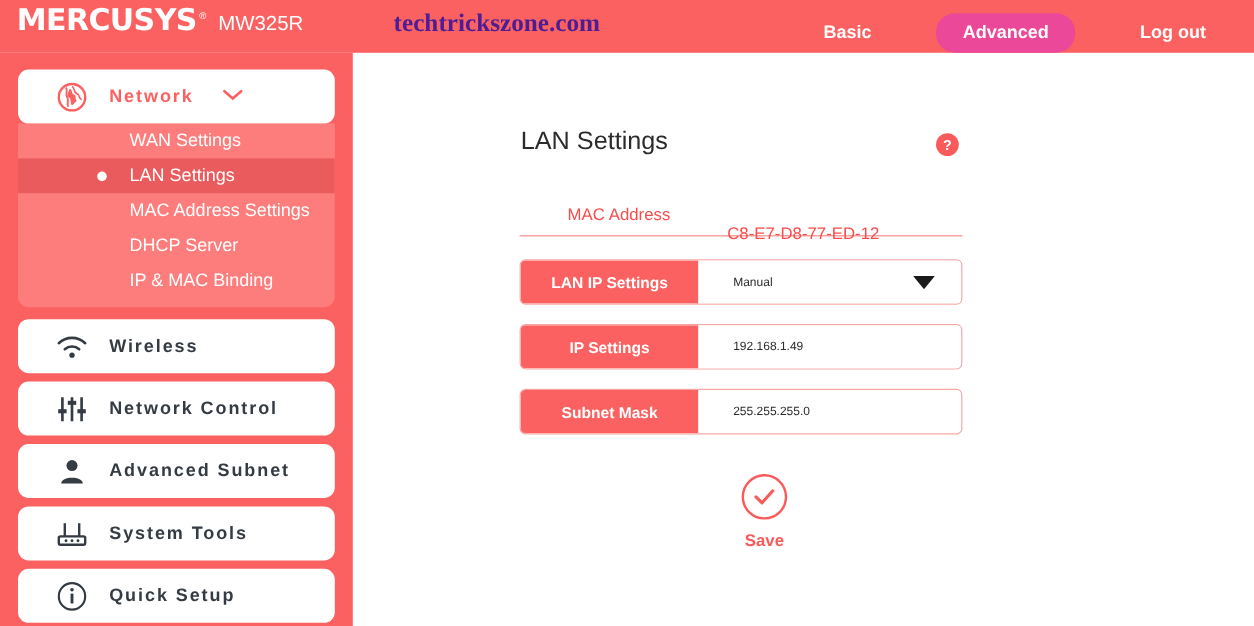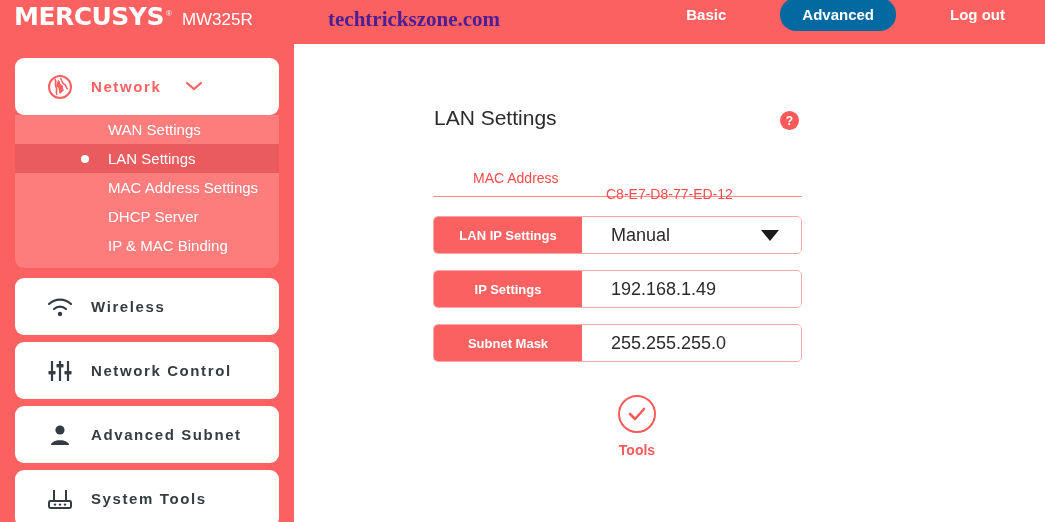--- a/index.html
+++ b/index.html
@@ -59,56 +59,56 @@
     position: absolute;
     left: 328px; top: 7px;
     font-family: "Liberation Serif", serif;
     font-weight: bold;
     font-size: 21px;
     color: #4c1d95;
   }
 
   .topnav {
     position: absolute;
-    right: 18px; top: 0;
+    right: 18px; top: 13px;
     height: 28px;
     display: flex;
     align-items: center;
     gap: 0px;
   }
   .topnav-item {
     color: #ffffff;
     font-size: 15px;
     font-weight: bold;
     padding: 8px 22px;
     border-radius: 16px;
     cursor: pointer;
     white-space: nowrap;
   }
   .topnav-item.active {
-    background: #0369a1;
+    background: #ec4899;
   }
   .topnav-sp-1 { margin-right: 32px; }
   .topnav-sp-2 { margin-right: 32px; }
 
   
   .sidebar {
     position: absolute;
     left: 0; top: 44px;
     width: 294px;
     height: 478px;
     background: #fb6160;
     padding: 14px 15px 0 15px;
     z-index: 3;
   }
 
   .nav-card {
     background: #ffffff;
     border-radius: 9px;
-    height: 57px;
+    height: 45px;
     display: flex;
     align-items: center;
     cursor: pointer;
     margin-bottom: 7px;
     position: relative;
   }
   .nav-card .nav-ico {
     position: absolute;
     left: 30px;
     width: 30px; height: 30px;
@@ -233,21 +233,21 @@
     align-items: center;
     justify-content: center;
     flex: 0 0 148px;
     text-align: center;
   }
   .form-row .fr-field {
     flex: 1;
     display: flex;
     align-items: center;
     padding-left: 29px;
-    font-size: 18px;
+    font-size: 10px;
     color: #2b2b2b;
     position: relative;
     background: #ffffff;
   }
   .caret {
     position: absolute;
     right: 22px;
     width: 0; height: 0;
     border-left: 9px solid transparent;
     border-right: 9px solid transparent;
@@ -436,16 +436,16 @@
       <span>255.255.255.0</span>
     </div>
   </div>
 
   <div class="save-wrap">
     <div class="save-circle">
       <svg width="24" height="24" viewBox="0 0 24 24">
         <path d="M5 12 L10 17 L19 7" fill="none" stroke="#fb5a5a" stroke-width="2.6" stroke-linecap="round" stroke-linejoin="round"></path>
       </svg>
     </div>
-    <div class="save-label">Tools</div>
+    <div class="save-label">Save</div>
   </div>
 
 </div>
 
 </body></html>

